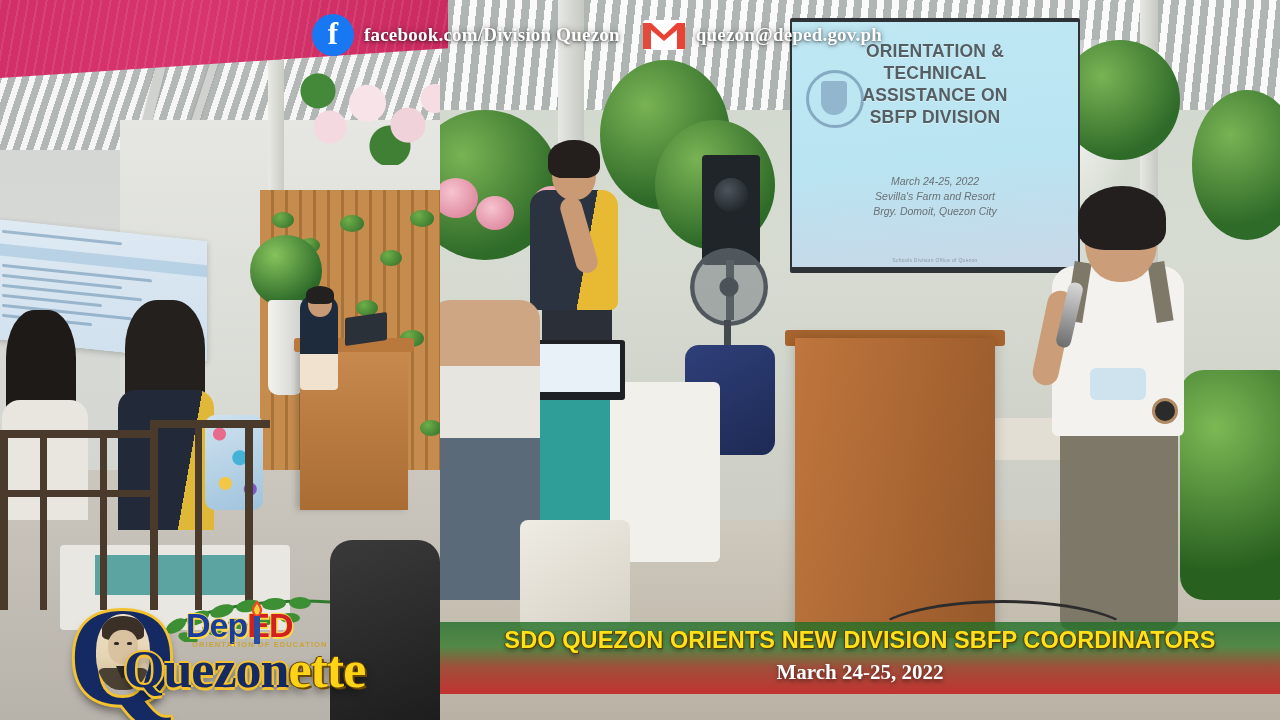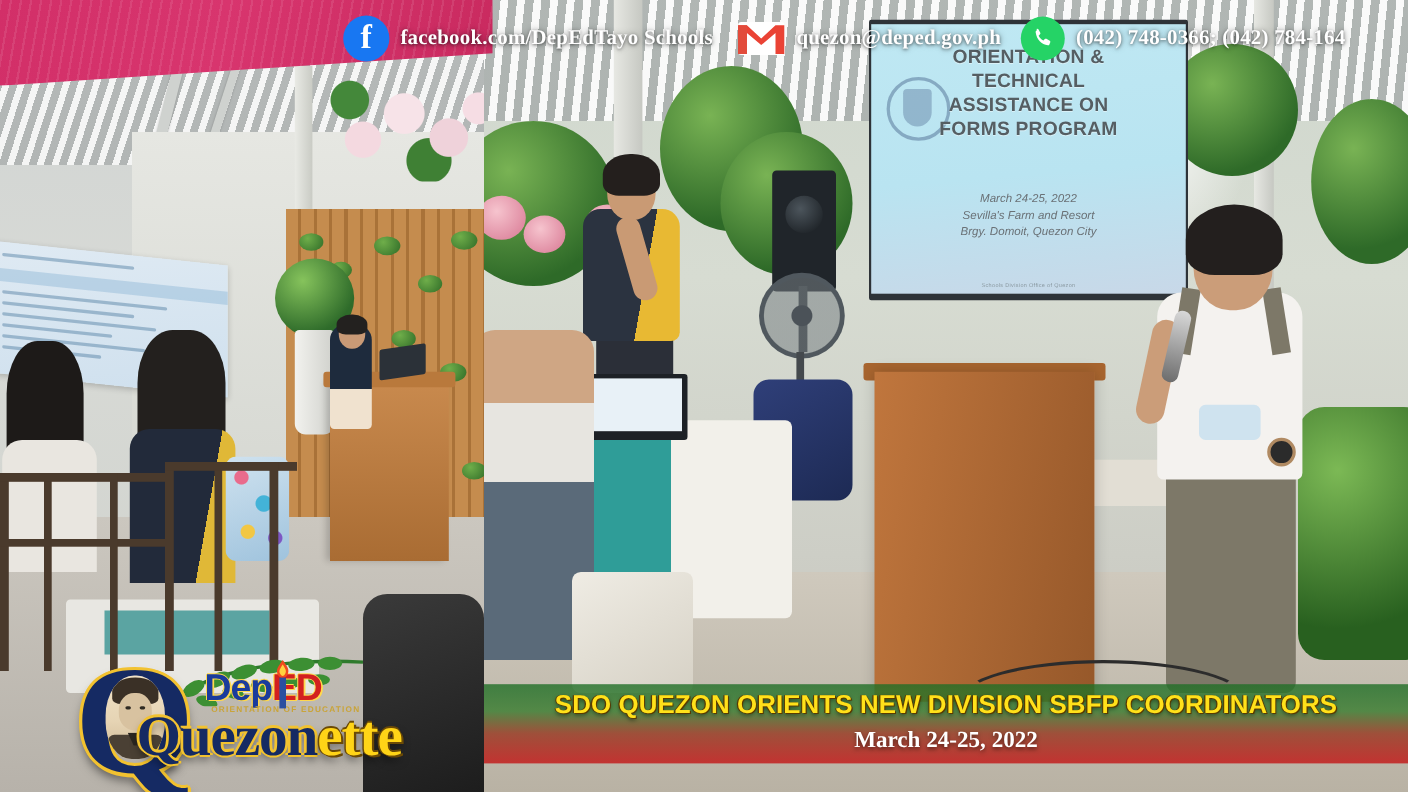--- a/index.html
+++ b/index.html
@@ -289,21 +289,21 @@
     <div class="R-pinkfl" style="left:92px;top:186px;width:40px;height:36px;"></div>
     <div class="R-pinkfl" style="left:140px;top:210px;width:36px;height:32px;"></div>
 
     <div class="R-scrframe"></div>
     <div class="R-screen">
       <div class="R-slidelogo"></div>
       <div class="R-slidetxt">
         <div>ORIENTATION &amp;</div>
         <div>TECHNICAL</div>
         <div>ASSISTANCE ON</div>
-        <div>FORMS PROGRAM</div>
+        <div>SBFP DIVISION</div>
       </div>
       <div class="R-slidesub">
         <div>March 24-25, 2022</div>
         <div>Sevilla's Farm and Resort</div>
         <div>Brgy. Domoit, Quezon City</div>
       </div>
       <div class="R-slidefoot">Schools Division Office of Quezon</div>
     </div>
 
     <div class="R-tower"></div>
@@ -349,42 +349,34 @@
     <div class="R-cable"></div>
   </div>
 
   <div class="hdr-band"></div>
   <div class="hdr-row">
 
     <div class="hdr-item fb">
       <span class="ic ic-fb">
           <span>f</span>
         </span>
-      <span class="hdr-txt">facebook.com/DepEdTayo Schools</span>
+      <span class="hdr-txt">facebook.com/Division Quezon</span>
     </div>
 
     <div class="hdr-item mail">
       <span class="ic ic-mail">
         <svg width="44" height="34" viewBox="0 0 44 34" aria-hidden="true">
           <rect x="1" y="2" width="42" height="30" rx="3" fill="#ffffff"></rect>
           <path d="M1 5 L1 31 L9 31 L9 12 L22 23 L35 12 L35 31 L43 31 L43 5 L35 5 L22 17 L9 5 Z" fill="#ea4335"></path>
           <path d="M1 5 L9 5 L9 31 L1 31 Z" fill="#e24b3b"></path>
         </svg>
       </span>
       <span class="hdr-txt">quezon@deped.gov.ph</span>
     </div>
 
-    <div class="hdr-item tel">
-      <span class="ic ic-tel">
-        <svg width="24" height="24" viewBox="0 0 24 24" aria-hidden="true">
-          <path d="M6.6 3.2c.5-.2 1.1 0 1.4.5l1.7 3c.3.5.2 1.1-.2 1.5l-1.3 1.2c.9 1.9 2.5 3.5 4.4 4.4l1.2-1.3c.4-.4 1-.5 1.5-.2l3 1.7c.5.3.7.9.5 1.4l-.8 2c-.2.5-.7.9-1.3.8C10.7 17.4 6.6 13.3 5.5 6.3c-.1-.6.2-1.1.8-1.3z" fill="#ffffff"></path>
-        </svg>
-      </span>
-      <span class="hdr-txt">(042) 748-0366; (042) 784-164</span>
-    </div>
   </div>
 
   <div class="banner">
     <div class="banner-title">SDO QUEZON ORIENTS NEW DIVISION SBFP COORDINATORS</div>
     <div class="banner-date">March 24-25, 2022</div>
   </div>
 
   <div class="logo">
     <div class="logo-stripe"></div>
 

